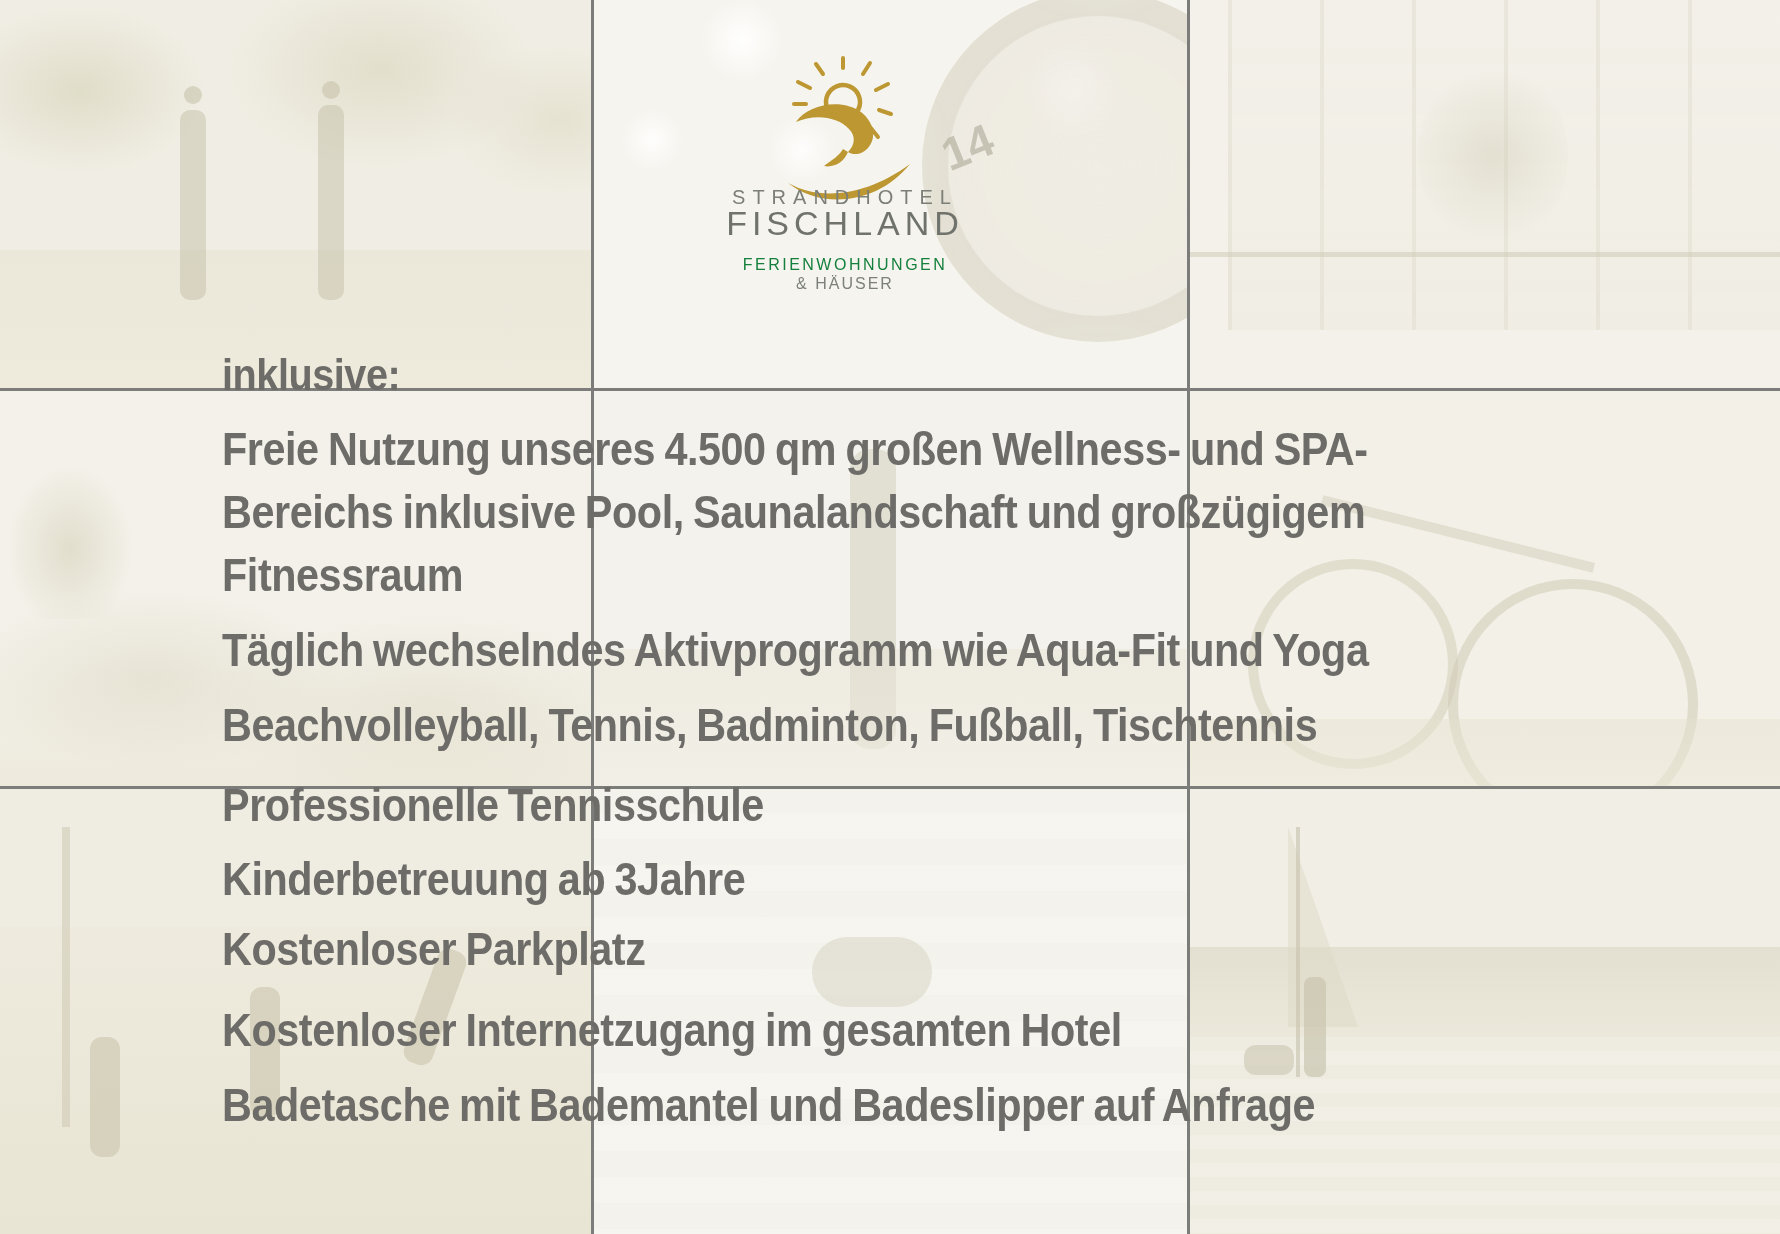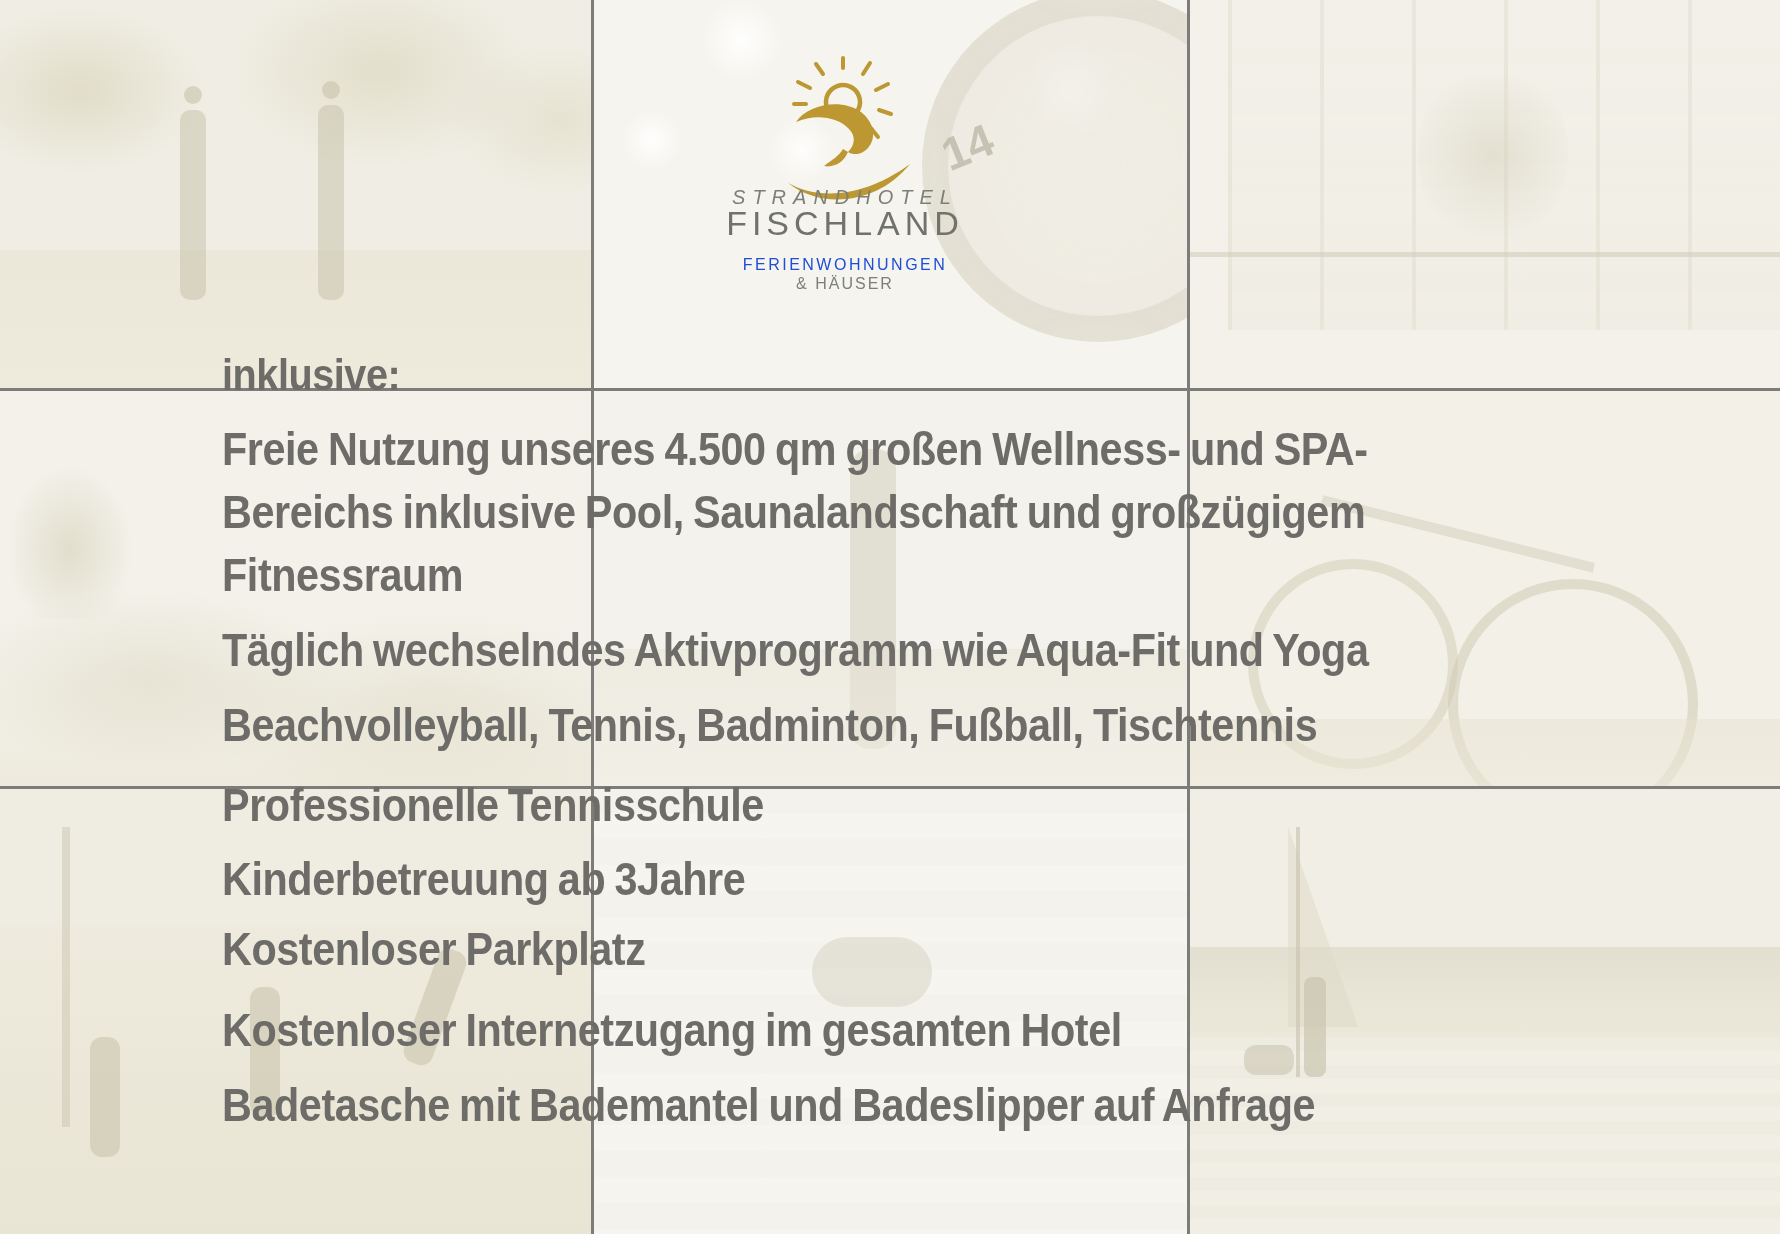--- a/index.html
+++ b/index.html
@@ -95,23 +95,23 @@
   .br-dog{left:56px;top:258px;width:50px;height:30px;border-radius:12px;background:rgba(200,195,173,.55);}
   
   .gline{position:absolute;background:#7c7c7a;}
   .gv1{left:591px;top:0;width:3px;height:1234px;}
   .gv2{left:1187px;top:0;width:3px;height:1234px;}
   .gh1{left:0;top:388px;width:1780px;height:3px;}
   .gh2{left:0;top:786px;width:1780px;height:3px;}
   
   .logo{position:absolute;left:645px;top:52px;width:400px;text-align:center;color:#767a72;}
   .logo-art{position:absolute;left:115px;top:0;width:170px;height:150px;}
-  .logo-l1{position:absolute;left:0;top:134px;width:400px;font-size:20px;letter-spacing:7px;color:#7b7f77;font-style:italic;}
+  .logo-l1{position:absolute;left:0;top:134px;width:400px;font-size:20px;letter-spacing:7px;color:#7b7f77;}
   .logo-l2{position:absolute;left:0;top:152px;width:400px;font-size:34px;letter-spacing:5px;color:#6f736c;}
-  .logo-l3{position:absolute;left:0;top:204px;width:400px;font-size:16px;letter-spacing:2.5px;color:#1d4ed8;}
+  .logo-l3{position:absolute;left:0;top:204px;width:400px;font-size:16px;letter-spacing:2.5px;color:#15803d;}
   .logo-l4{position:absolute;left:0;top:223px;width:400px;font-size:16px;letter-spacing:2px;color:#7c807a;}
   
   .heading,.line{
     position:absolute;left:222px;white-space:nowrap;line-height:1;
     font-weight:700;color:#6d6c68;
     letter-spacing:-0.5px;word-spacing:-2px;
     transform:scaleX(0.88);transform-origin:0 0;
   }
   .heading{font-size:45px;top:352px;}
   .line{font-size:47px;}

